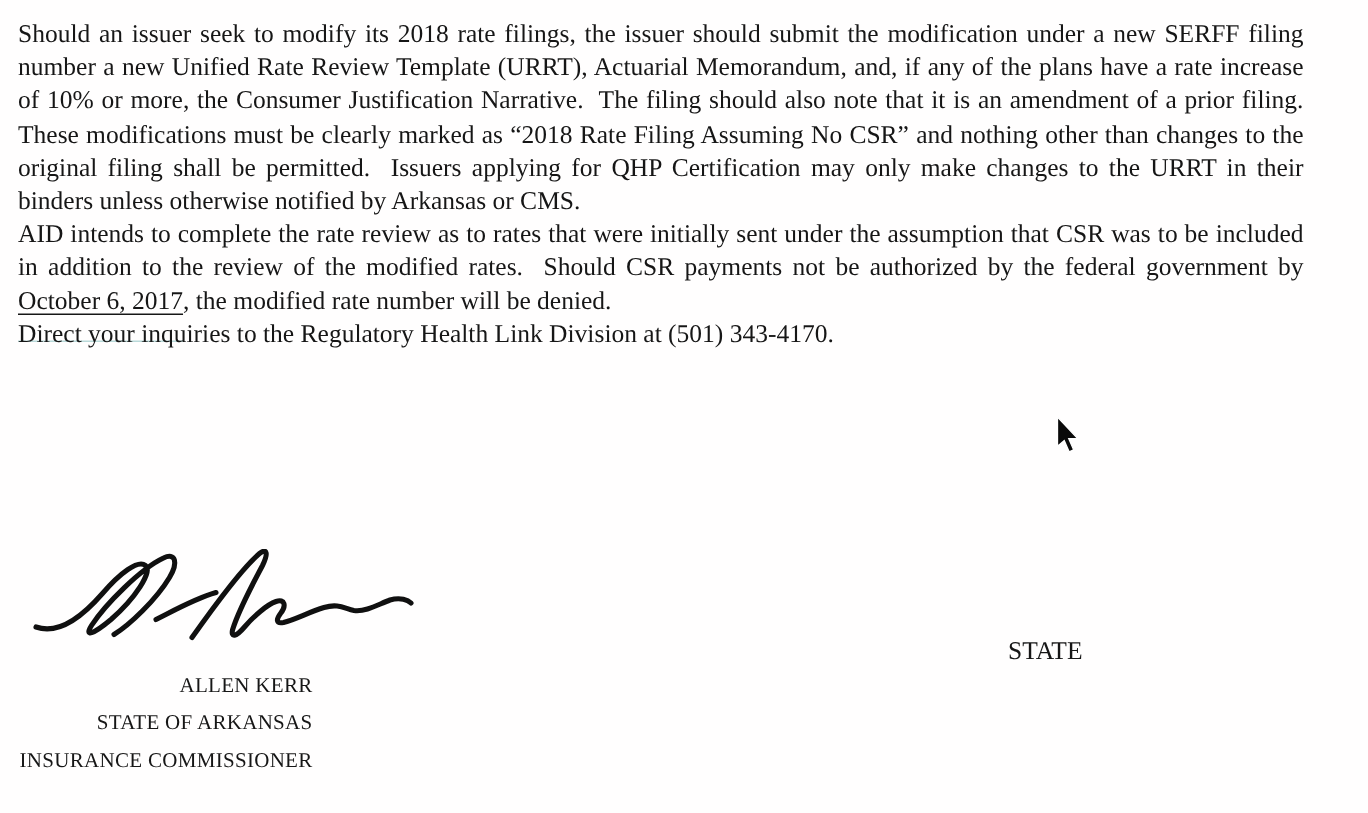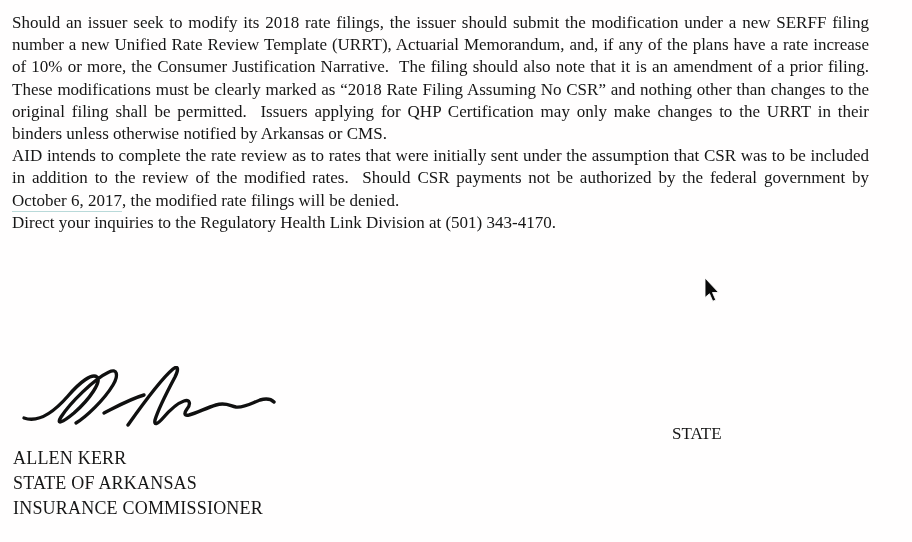--- a/index.html
+++ b/index.html
@@ -21,37 +21,39 @@
     line-height: 22.2px;
     text-align: justify;
   }
   .body-text p {
     margin: 0;
     white-space: pre-wrap;
   }
   .p1 { margin-bottom: 27px; }
   .p2 { margin-bottom: 23px; }
   .u {
+    text-decoration: underline;
     text-decoration-thickness: 1.4px;
     text-underline-offset: 3px;
     border-bottom: 1px solid rgba(128, 186, 186, 0.55);
-    padding-bottom: 1px;
+    padding-bottom: 17px;
   }
   .signature {
     position: absolute;
     left: 20px;
     top: 366px;
   }
   .sig-block {
     position: absolute;
     left: 13px;
     top: 446px;
-    font-size: 18px;
+    font-size: 14px;
     line-height: 24.8px;
     letter-spacing: 0.2px;
+    text-align: right;
   }
   .date-block {
     position: absolute;
     left: 672px;
     top: 422px;
     font-size: 17px;
     line-height: 24.8px;
   }
   .cursor {
     position: absolute;
@@ -59,21 +61,21 @@
     top: 278px;
   }
 </style>
 </head>
 <body>
 
 <div class="doc">
 
   <div class="body-text">
     <p class="p1">Should an issuer seek to modify its 2018 rate filings, the issuer should submit the modification under a new SERFF filing number a new Unified Rate Review Template (URRT), Actuarial Memorandum, and, if any of the plans have a rate increase of 10% or more, the Consumer Justification Narrative.  The filing should also note that it is an amendment of a prior filing.  These modifications must be clearly marked as “2018 Rate Filing Assuming No CSR” and nothing other than changes to the original filing shall be permitted.  Issuers applying for QHP Certification may only make changes to the URRT in their binders unless otherwise notified by Arkansas or CMS.</p>
-    <p class="p2"><span>AID intends to complete the rate review as to rates that were initially sent under the assumption that CSR was to be included in addition to the review of the modified rates.  Should CSR payments not be authorized by the federal government by </span><span class="u">October 6, 2017</span><span>, the modified rate filings will be denied.</span></p>
+    <p class="p2"><span>AID intends to complete the rate review as to rates that were initially sent under the assumption that CSR was to be included in addition to the review of the modified rates.  Should CSR payments not be authorized by the federal government by </span><span class="u">October 6, 2017</span><span>, the modified rate number will be denied.</span></p>
     <p class="p3">Direct your inquiries to the Regulatory Health Link Division at (501) 343-4170.</p>
   </div>
 
   <svg class="signature" width="256" height="64" viewBox="0 0 256 64" aria-hidden="true">
     <g fill="none" stroke="#101010" stroke-width="3.4" stroke-linecap="round" stroke-linejoin="round">
       <path d="M4 52 C 18 57, 34 46, 48 30 C 60 16, 72 7, 77 11 C 82 15, 70 33, 54 47 C 42 57, 36 59, 41 51 C 50 37, 74 13, 89 6 C 97 2, 99 9, 93 19 C 84 34, 66 51, 56 57"></path>
       <path d="M84 47 C 96 41, 110 33, 124 29"></path>
       <path d="M108 59 C 120 42, 140 14, 153 3 C 158 -1, 159 3, 155 11 C 147 26, 138 44, 135 54 C 134 59, 137 59, 143 52 C 149 45, 158 37, 164 35 C 170 33, 171 38, 167 43 C 164 47, 164 50, 169 49 C 177 47, 186 42, 196 39 C 206 36, 210 40, 216 41 C 224 42, 232 37, 240 34 C 247 32, 252 34, 254 36"></path>
     </g>
   </svg>

